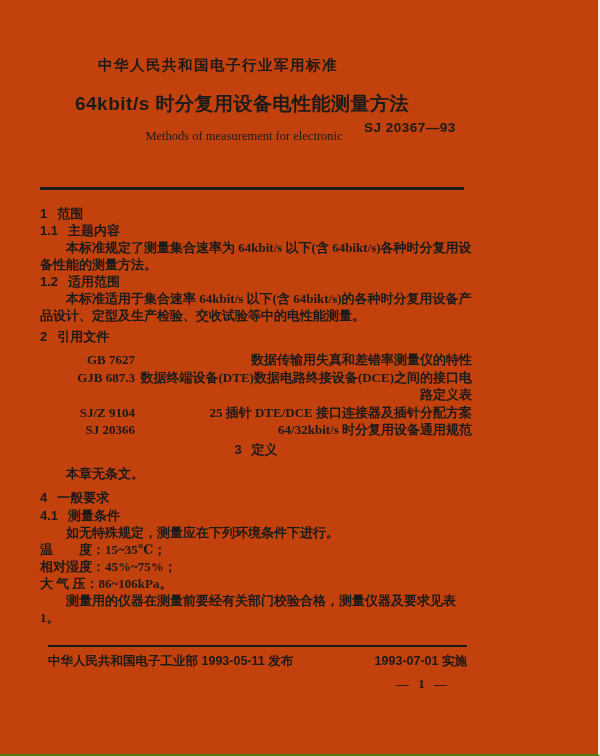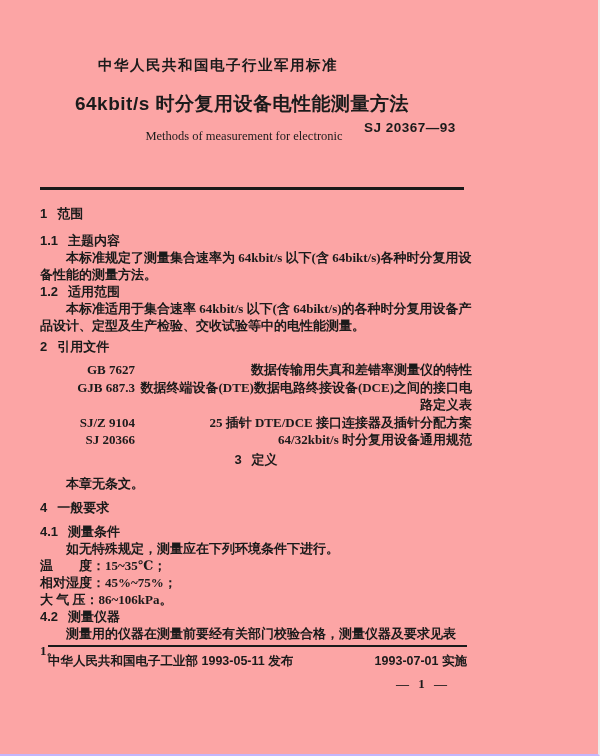--- a/index.html
+++ b/index.html
@@ -6,24 +6,24 @@
   html, body { margin: 0; padding: 0; }
   body {
     width: 600px; height: 756px;
     background: #ffffff;
     font-family: "Liberation Serif", "DejaVu Serif", serif;
     color: #1b1b1b;
   }
   .page {
     position: relative;
     width: 600px; height: 756px;
-    background: #fca5a5;
+    background: #c2410c;
     overflow: hidden;
     border-right: 2px solid #ececea;
-    border-bottom: 2px solid #c4b5fd;
+    border-bottom: 2px solid #4d7c0f;
   }
 
   
   .std-class {
     position: absolute; top: 56px; left: 40px; width: 430px;
     text-align: center; padding-right: 74px;
     font-family: "Liberation Sans", "DejaVu Sans", sans-serif;
     font-weight: bold; font-size: 14.5px; letter-spacing: 1.5px;
   }
   .title-zh {
@@ -55,30 +55,30 @@
     font-size: 13px; line-height: 17px; font-weight: bold;
   }
   .content p { margin: 0; }
   .h {
     font-family: "Liberation Sans", "DejaVu Sans", sans-serif;
     font-weight: bold; font-size: 13px; line-height: 17px;
   }
   .h .no { margin-right: 10px; }
   .indent { text-indent: 26px; }
   #h1  { margin-top: 5px; }
-  #h11 { margin-top: 10px; }
+  #h11 { }
   #h2  { margin-top: 4px; }
   .refs { margin-top: 6px; line-height: 17.5px; }
   .ref  { display: flex; text-align: right; }
   .ref .code  { width: 70px; margin-left: 25px; flex: none; }
   .ref .rtitle { flex: 1; }
   #h3  { margin-top: 2px; text-align: center; }
   #p3  { margin-top: 7px; }
   #h4  { margin-top: 7px; }
-  #h41 { margin-top: 7px; }
+  #h41 { margin-top: 1px; }
   .cond { margin-left: 65px; }
 
   
   .footer-rule {
     position: absolute; top: 645px; left: 48px;
     width: 419px; height: 2px; background: #1a1a1a;
   }
   .footer-row {
     position: absolute; top: 653px; left: 48px; width: 419px;
     display: flex; justify-content: space-between;
@@ -157,23 +157,20 @@
         <span>温　　度：</span><span>15~35℃；</span>
       </p>
       <p class="cond">
         <span>相对湿度：</span><span>45%~75%；</span>
       </p>
       <p class="cond">
         <span>大 气 压：</span><span>86~106kPa。</span>
       </p>
     </div>
 
-    <div class="h" id="h42">
-      <span class="no">4.2</span><span>测量仪器</span>
-    </div>
     <p class="indent">测量用的仪器在测量前要经有关部门校验合格，测量仪器及要求见表 1。</p>
 
   </div>
 
   <div class="footer-rule"></div>
   <div class="footer-row">
     <span>中华人民共和国电子工业部 1993-05-11 发布</span>
     <span>1993-07-01 实施</span>
   </div>
   <div class="page-no">—  1  —</div>

